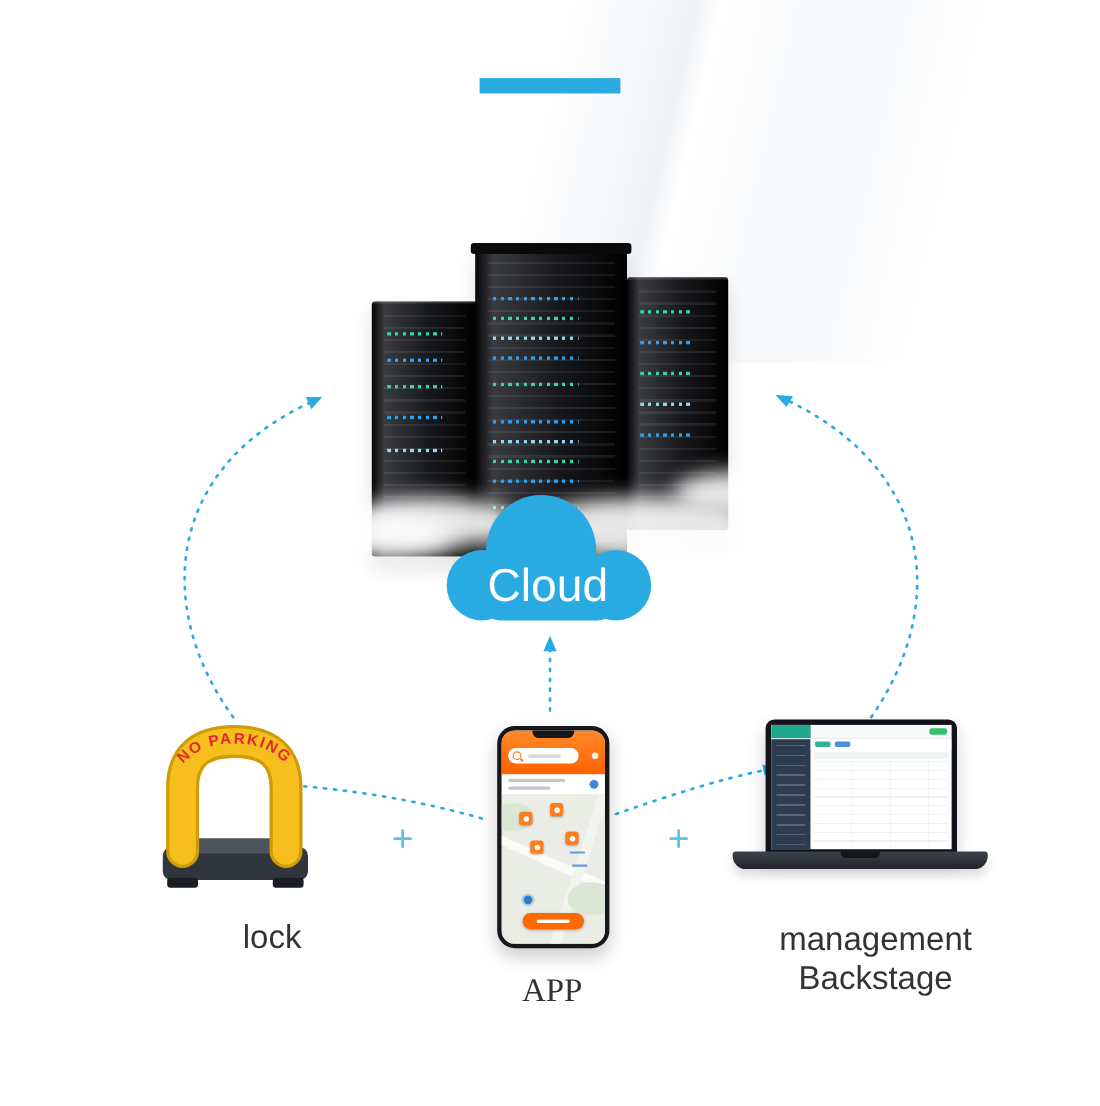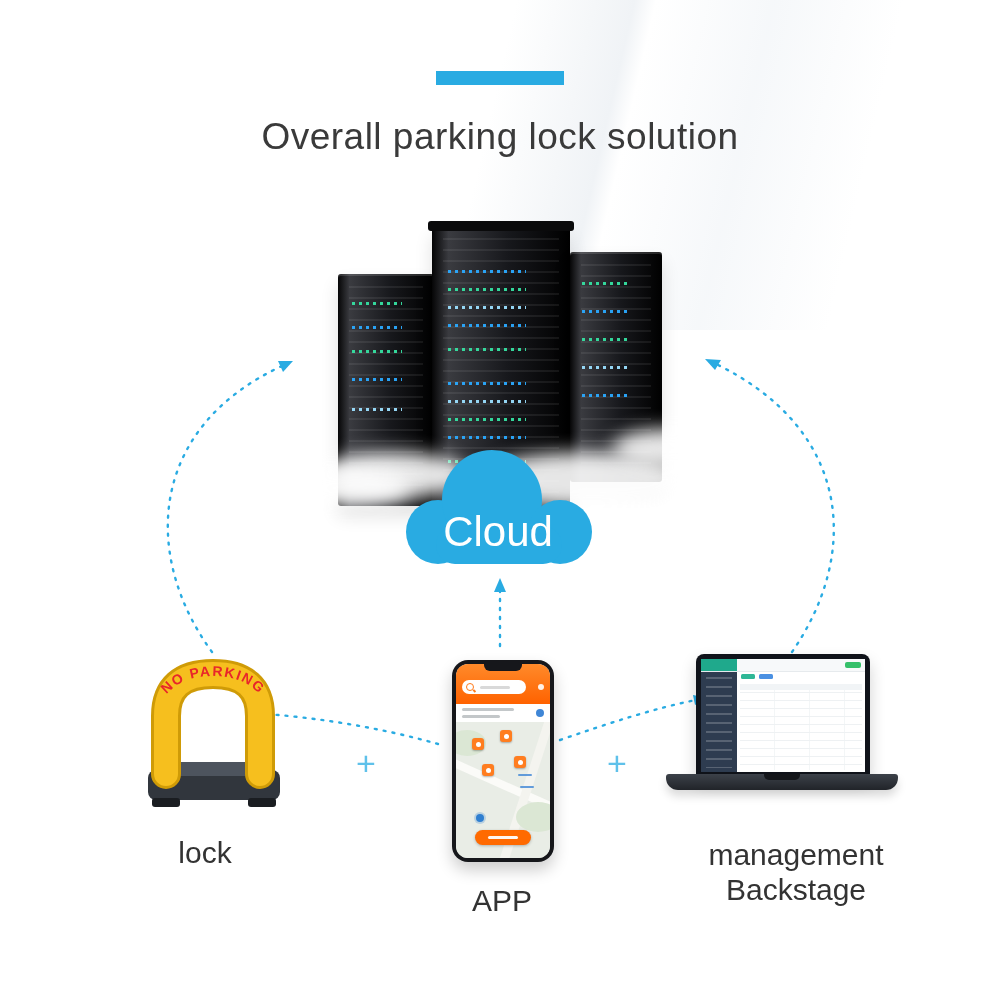--- a/index.html
+++ b/index.html
@@ -85,35 +85,34 @@
   .admin-rows{position:absolute;left:3px;right:3px;top:12px;bottom:2px;
     background:
       repeating-linear-gradient(180deg, #eef1f3 0 1px, rgba(0,0,0,0) 1px 8px),
       repeating-linear-gradient(90deg, rgba(0,0,0,0) 0 34px, #f3f6f7 34px 35px);}
   .admin-rows::before{content:"";position:absolute;left:0;right:0;top:0;height:6px;background:#f1f4f6;}
   .lap-base{position:absolute;left:0;top:120px;width:232px;height:16px;border-radius:3px 3px 12px 12px;
     background:linear-gradient(180deg,#3c4149,#212429);box-shadow:0 6px 10px rgba(0,0,0,.15);}
   .lap-notch{position:absolute;left:50%;top:0;transform:translateX(-50%);width:36px;height:6px;background:#14161a;border-radius:0 0 5px 5px;}
   
   .node-label{position:absolute;text-align:center;color:#333;font-size:30px;line-height:1.15;z-index:4;}
-  .lbl-lock{left:120px;top:836px;width:170px;}
-  .lbl-app{left:432px;top:884px;width:140px;}
+  .lbl-lock{left:104px;top:836px;width:170px;text-align:right;}
+  .lbl-app{left:432px;top:884px;width:140px;font-family:Liberation Serif, serif;}
   .lbl-back{left:676px;top:838px;width:240px;}
   .plus{position:absolute;color:#5fc1ea;font-size:34px;font-weight:400;z-index:4;width:32px;text-align:center;}
   .plus-l{left:350px;top:744px;}
   .plus-r{left:601px;top:744px;}
 </style>
 </head>
 <body>
 
 <div class="page">
   <div class="bg-wash"></div>
 
   <div class="title-bar"></div>
-  <div class="page-title">Overall parking lock solution</div>
 
   <svg class="connectors" width="1000" height="1005" viewBox="0 0 1000 1005">
     <path class="dash" d="M 212 652 C 142 556 148 428 282 366"></path>
     <polygon class="ah" points="293,361 283,372 278,361"></polygon>
     <path class="dash" d="M 792 652 C 860 554 852 430 716 364"></path>
     <polygon class="ah" points="705,359 721,360 715,370"></polygon>
     <path class="dash" d="M 500 646 L 500 590"></path>
     <polygon class="ah" points="500,578 494,592 506,592"></polygon>
     <path class="dash" d="M 438 744 C 382 728 320 718 266 714"></path>
     <polygon class="ah" points="254,713 268,709 268,719"></polygon>

